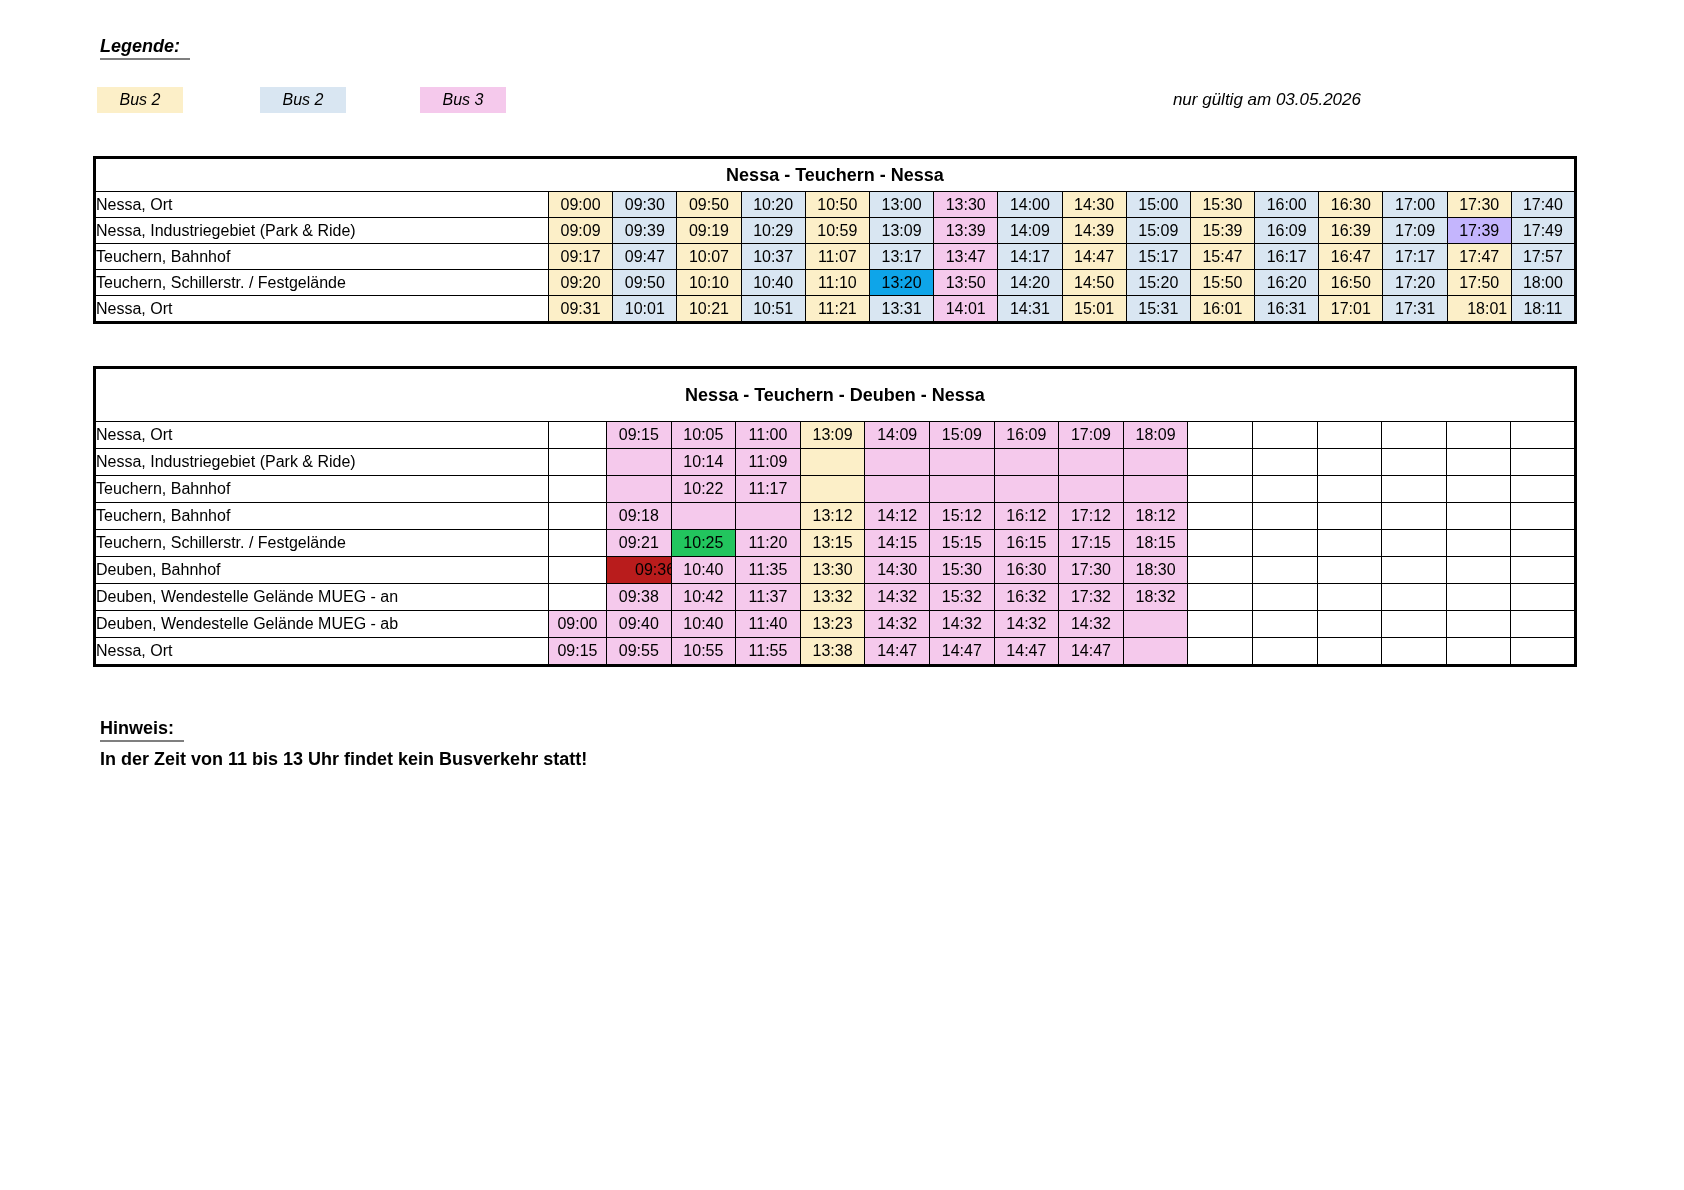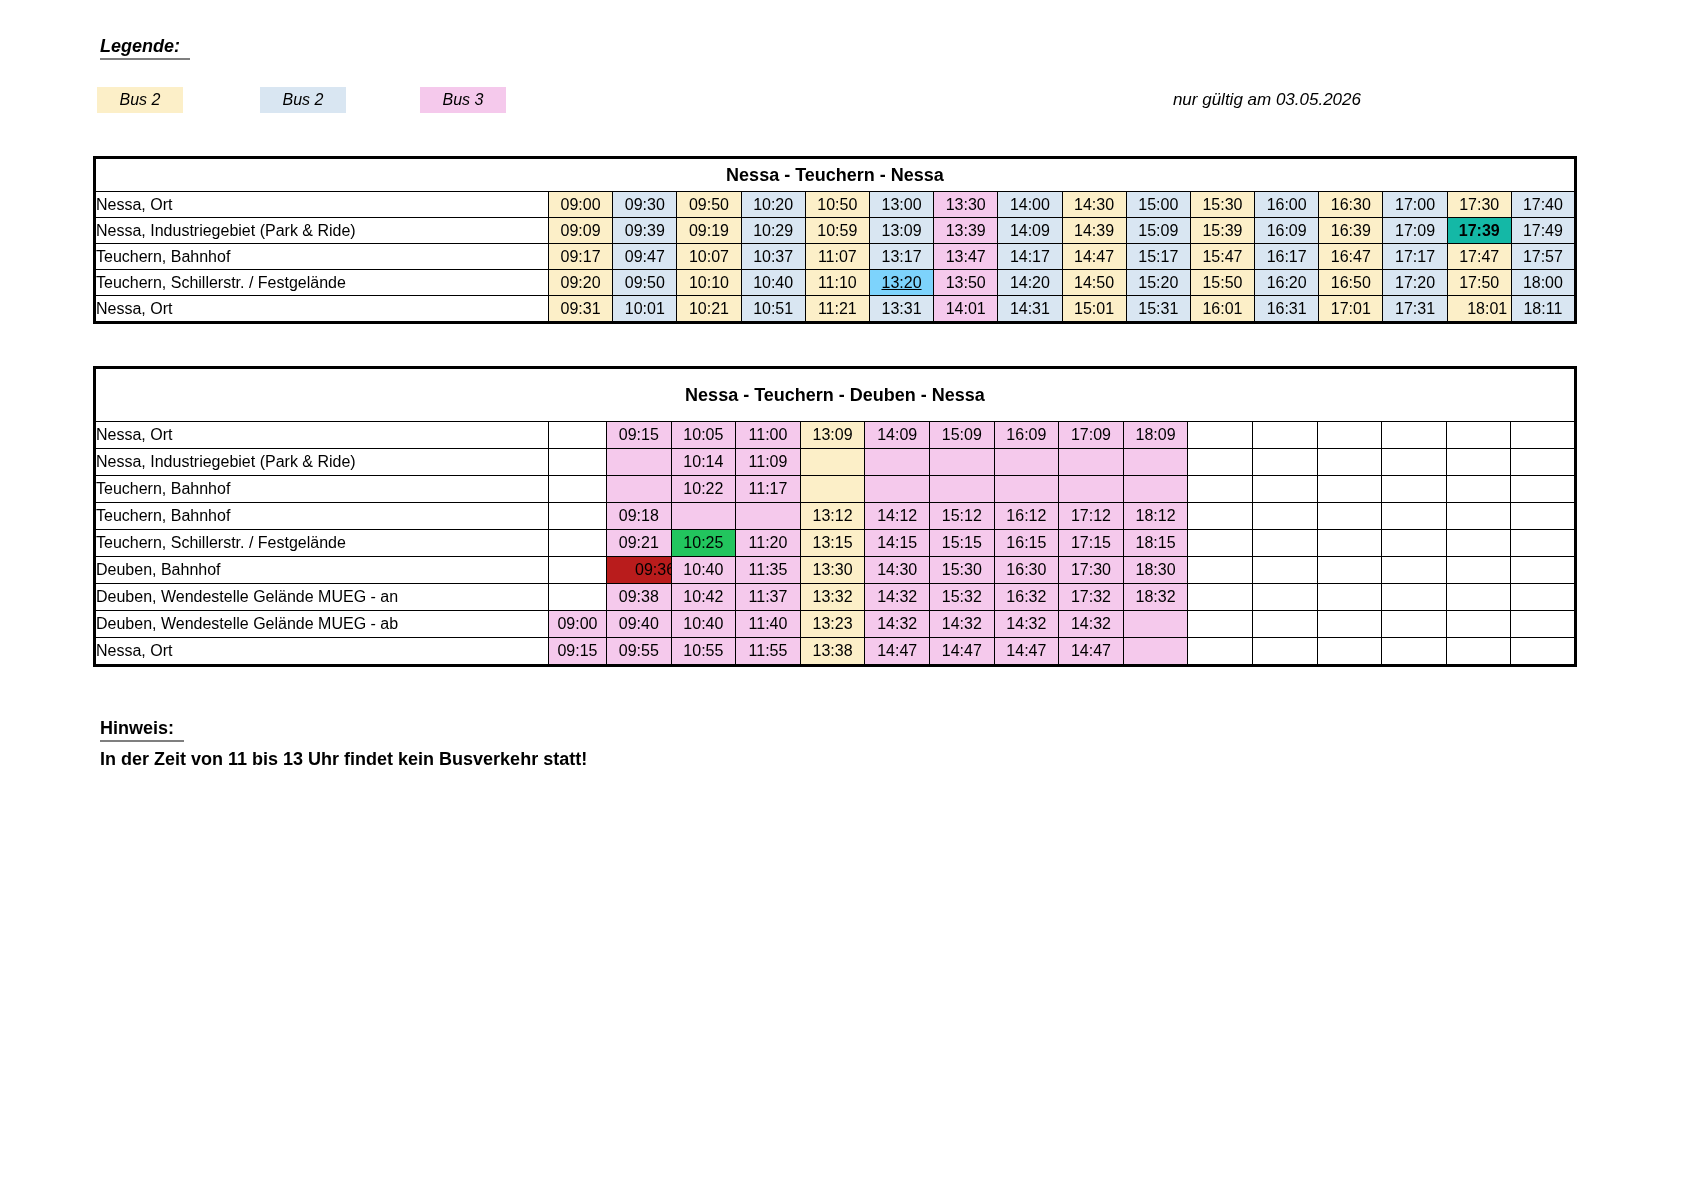--- a/index.html
+++ b/index.html
@@ -137,21 +137,21 @@
           <td class="time-cell" style="background: rgb(252, 239, 200);">10:59</td>
           <td class="time-cell" style="background: rgb(217, 230, 242);">13:09</td>
           <td class="time-cell" style="background: rgb(245, 201, 236);">13:39</td>
           <td class="time-cell" style="background: rgb(217, 230, 242);">14:09</td>
           <td class="time-cell" style="background: rgb(252, 239, 200);">14:39</td>
           <td class="time-cell" style="background: rgb(217, 230, 242);">15:09</td>
           <td class="time-cell" style="background: rgb(252, 239, 200);">15:39</td>
           <td class="time-cell" style="background: rgb(217, 230, 242);">16:09</td>
           <td class="time-cell" style="background: rgb(252, 239, 200);">16:39</td>
           <td class="time-cell" style="background: rgb(217, 230, 242);">17:09</td>
-          <td class="time-cell" style="background: #14b8a6; font-weight: bold;">17:39</td>
+          <td class="time-cell" style="background: #c4b5fd;">17:39</td>
           <td class="time-cell" style="background: rgb(217, 230, 242);">17:49</td>
         </tr>
         <tr>
           <td class="label-cell">Teuchern, Bahnhof</td>
           <td class="time-cell" style="background: rgb(252, 239, 200); margin-left: 15px;">09:17</td>
           <td class="time-cell" style="background: rgb(217, 230, 242);">09:47</td>
           <td class="time-cell" style="background: rgb(252, 239, 200);">10:07</td>
           <td class="time-cell" style="background: rgb(217, 230, 242);">10:37</td>
           <td class="time-cell" style="background: rgb(252, 239, 200);">11:07</td>
           <td class="time-cell" style="background: rgb(217, 230, 242);">13:17</td>
@@ -166,21 +166,21 @@
           <td class="time-cell" style="background: rgb(252, 239, 200);">17:47</td>
           <td class="time-cell" style="background: rgb(217, 230, 242);">17:57</td>
         </tr>
         <tr>
           <td class="label-cell">Teuchern, Schillerstr. / Festgelände</td>
           <td class="time-cell" style="background: rgb(252, 239, 200);">09:20</td>
           <td class="time-cell" style="background: rgb(217, 230, 242);">09:50</td>
           <td class="time-cell" style="background: rgb(252, 239, 200);">10:10</td>
           <td class="time-cell" style="background: rgb(217, 230, 242);">10:40</td>
           <td class="time-cell" style="background: rgb(252, 239, 200);">11:10</td>
-          <td class="time-cell" style="background: #7dd3fc; text-decoration: underline;">13:20</td>
+          <td class="time-cell" style="background: #0ea5e9;">13:20</td>
           <td class="time-cell" style="background: rgb(245, 201, 236);">13:50</td>
           <td class="time-cell" style="background: rgb(217, 230, 242);">14:20</td>
           <td class="time-cell" style="background: rgb(252, 239, 200);">14:50</td>
           <td class="time-cell" style="background: rgb(217, 230, 242);">15:20</td>
           <td class="time-cell" style="background: rgb(252, 239, 200);">15:50</td>
           <td class="time-cell" style="background: rgb(217, 230, 242);">16:20</td>
           <td class="time-cell" style="background: rgb(252, 239, 200);">16:50</td>
           <td class="time-cell" style="background: rgb(217, 230, 242);">17:20</td>
           <td class="time-cell" style="background: rgb(252, 239, 200);">17:50</td>
           <td class="time-cell" style="background: rgb(217, 230, 242);">18:00</td>

